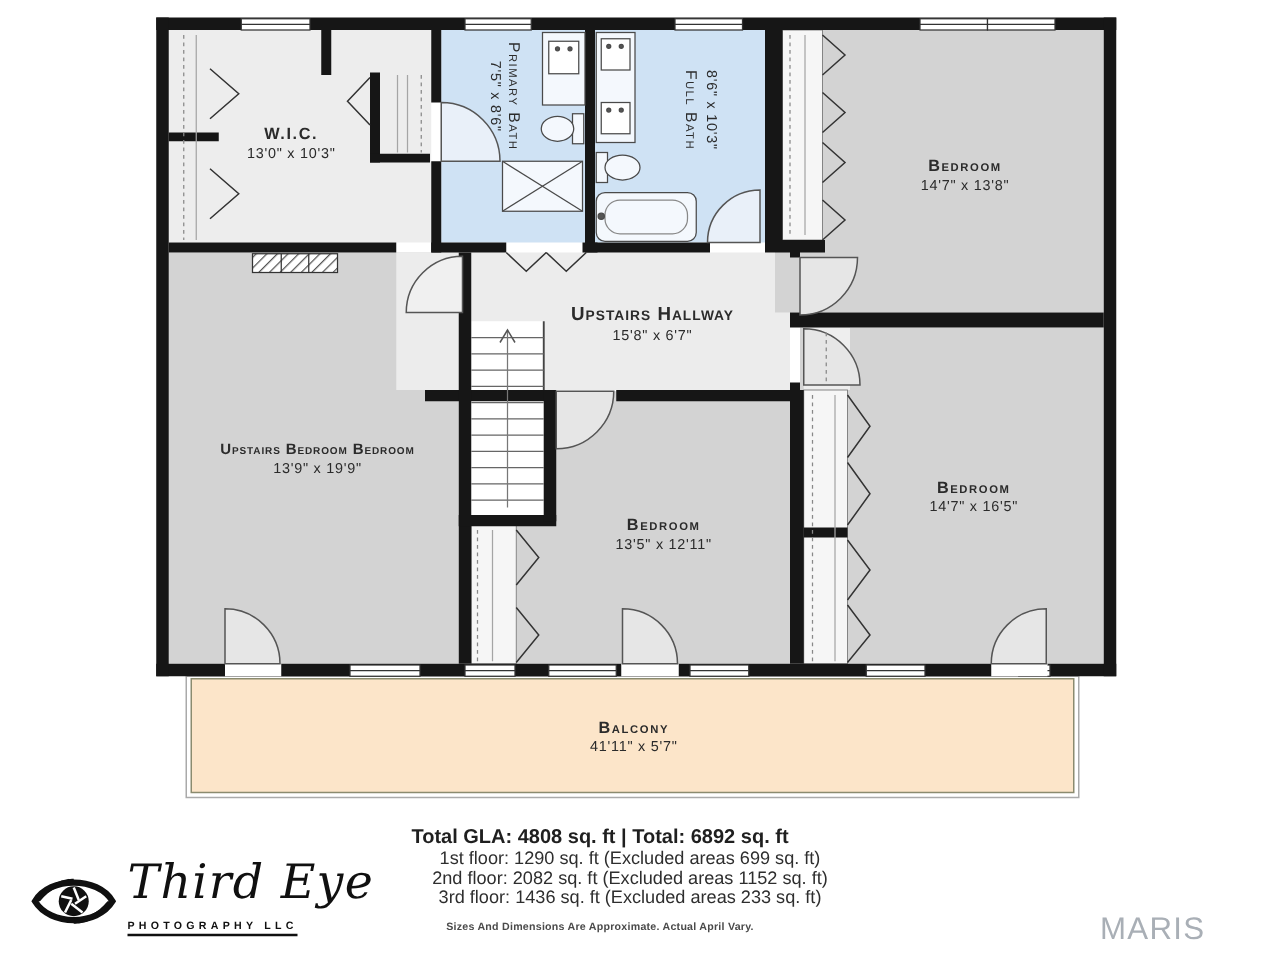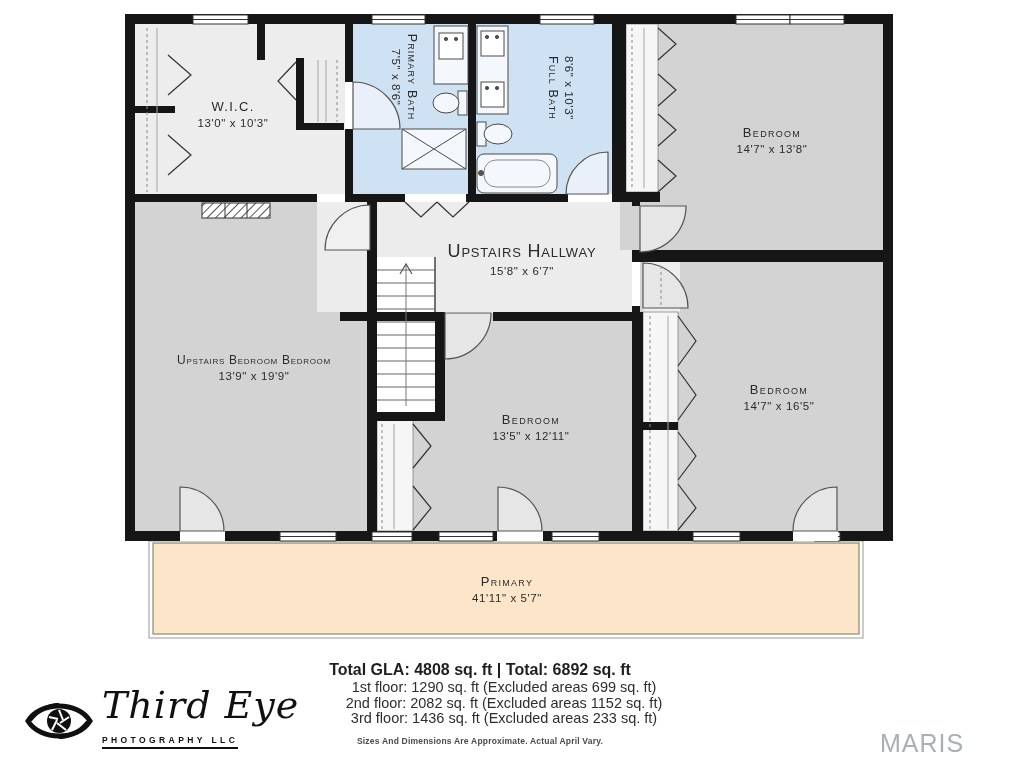--- a/index.html
+++ b/index.html
@@ -3,24 +3,24 @@
 <meta charset="utf-8">
 <style>
   html,body{margin:0;padding:0;background:#fff;}
   #stage{position:relative;width:1024px;height:768px;background:#ffffff;overflow:hidden;
          font-family:"Liberation Sans",sans-serif;}
   #plan-svg{position:absolute;left:0;top:0;}
 
   
   .lbl{position:absolute;transform:translate(-50%,-50%);text-align:center;color:#2b2b2b;
        white-space:nowrap;pointer-events:none;}
-  .rname{font-size:13px;letter-spacing:1.3px;font-variant:small-caps;font-weight:400;}
+  .rname{font-size:13px;letter-spacing:1.3px;font-variant:small-caps;font-weight:700;}
   .rdims{font-size:11.5px;letter-spacing:.6px;margin-top:3px;}
   .lbl.small .rname{font-size:12px;letter-spacing:.7px;}
-  .lbl.hall .rname{font-size:18px;letter-spacing:.8px;}
+  .lbl.hall .rname{font-size:15px;letter-spacing:.8px;}
   
   .lbl-v{position:absolute;transform:translate(-50%,-50%);color:#2b2b2b;white-space:nowrap;
           text-align:center;pointer-events:none;}
   .v-rl{writing-mode:vertical-rl;}
   .v-lr{writing-mode:vertical-lr;}
   .lbl-v .rname{font-size:12.5px;letter-spacing:1.2px;font-variant:small-caps;font-weight:500;}
   .lbl-v .rdims{font-size:11.5px;letter-spacing:.6px;margin:0;}
   .v-rl .rname{margin-left:3px;} .v-lr .rname{margin-right:3px;}
 
   
@@ -292,21 +292,21 @@
     <div class="rname">Bedroom</div>
     <div class="rdims">13'5" x 12'11"</div>
   </div>
 
   <div class="lbl" style="left:779px;top:397px;">
     <div class="rname">Bedroom</div>
     <div class="rdims">14'7" x 16'5"</div>
   </div>
 
   <div class="lbl" style="left:507px;top:589px;">
-    <div class="rname">Primary</div>
+    <div class="rname">Balcony</div>
     <div class="rdims">41'11" x 5'7"</div>
   </div>
 
   <div id="footer">
     <div class="totals">Total GLA: 4808 sq. ft | Total: 6892 sq. ft</div>
     <div class="floor">1st floor: 1290 sq. ft (Excluded areas 699 sq. ft)</div>
     <div class="floor">2nd floor: 2082 sq. ft (Excluded areas 1152 sq. ft)</div>
     <div class="floor">3rd floor: 1436 sq. ft (Excluded areas 233 sq. ft)</div>
     <div class="disclaimer">Sizes And Dimensions Are Approximate. Actual April Vary.</div>
   </div>

